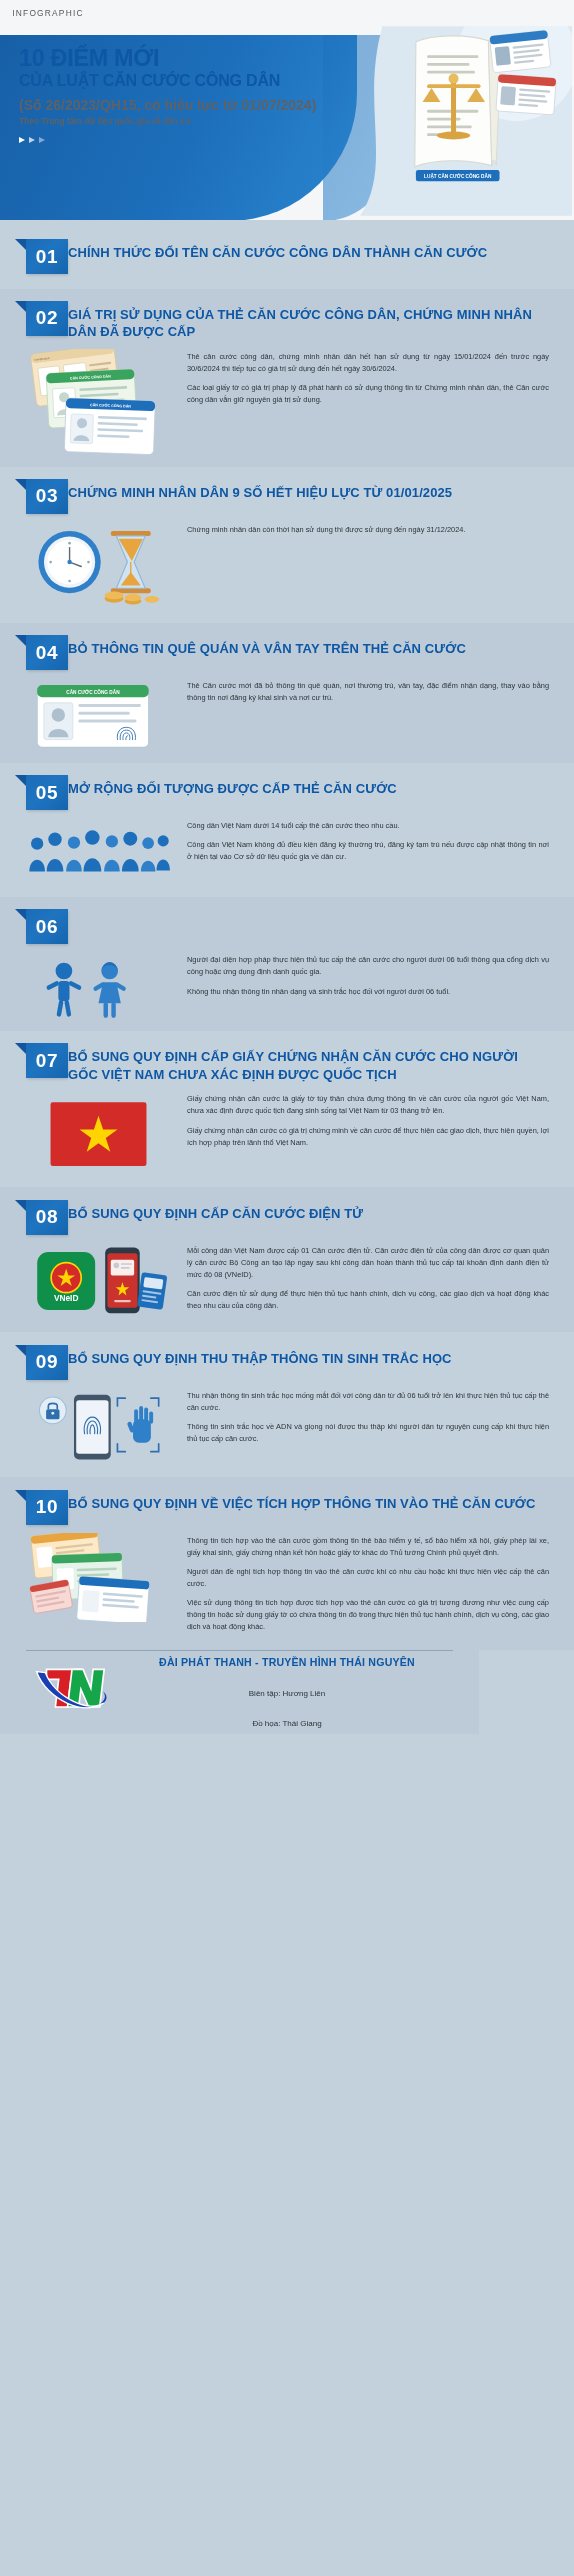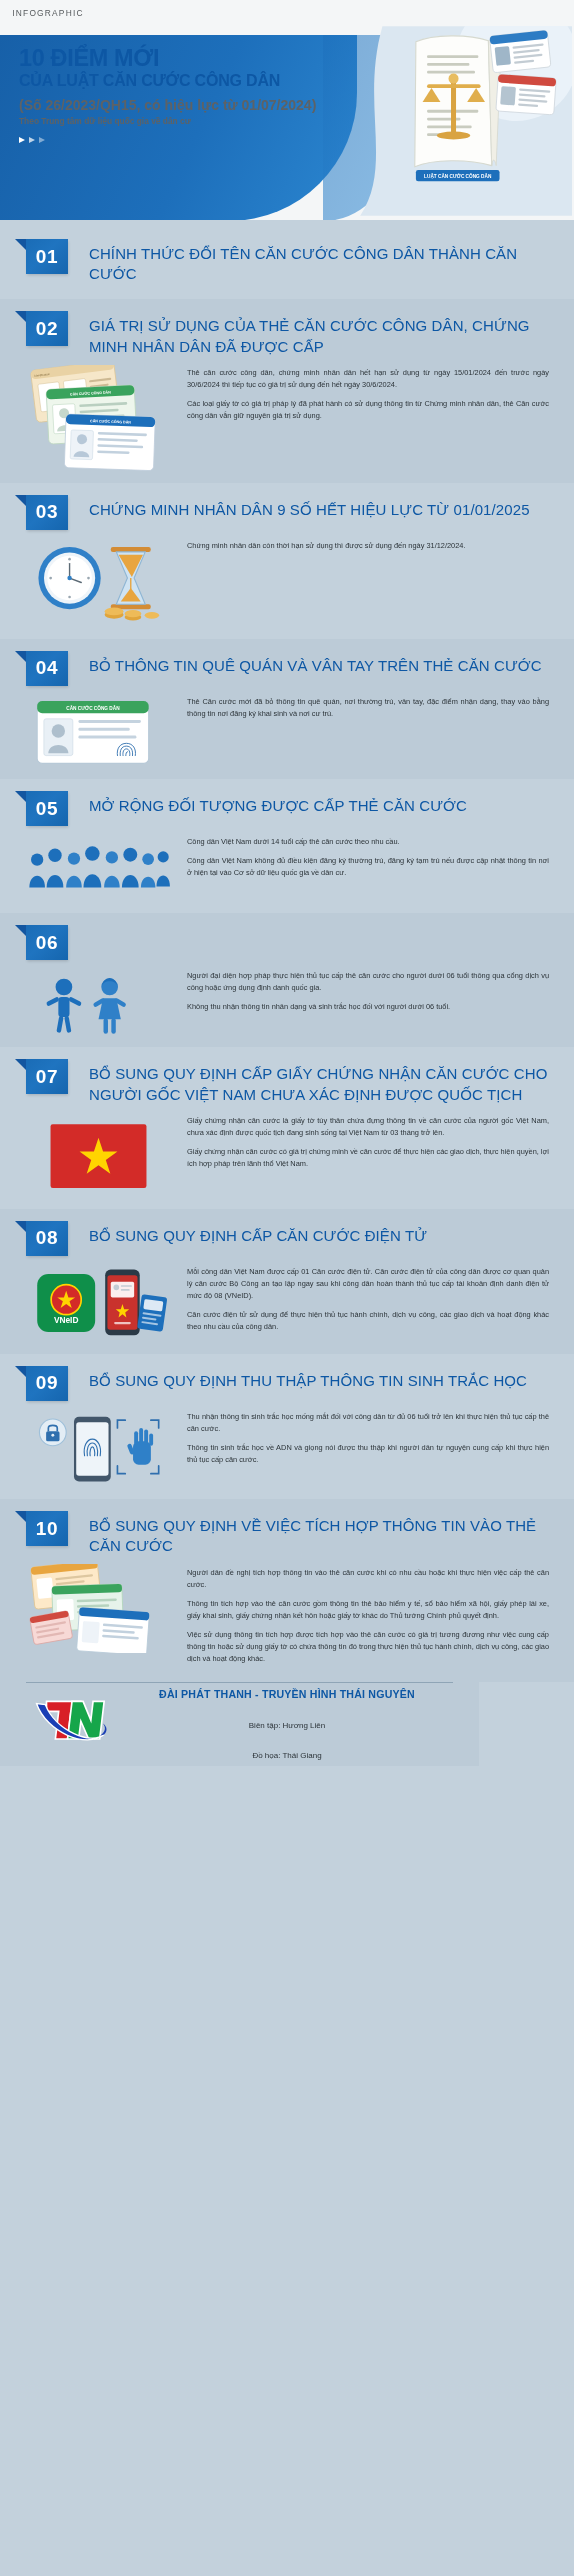--- a/index.html
+++ b/index.html
@@ -111,21 +111,20 @@
     width: 575px;
     padding: 0 0 0 0;
   }
   .sec-inner {
     position: relative;
     padding: 12.3px 26px 10px 26px;
   }
   .sec-head {
     display: flex;
     align-items: flex-start;
-    gap: 10px;
   }
   .badge {
     position: relative;
     flex: 0 0 auto;
     width: 42px; height: 35px;
     background: linear-gradient(135deg, #1a6cb6 0%, #1f74c0 45%, #1565ae 100%);
     color: #fff;
     font-size: 19px;
     font-weight: 700;
     display: flex;
@@ -139,27 +138,26 @@
     position: absolute;
     left: -11px; top: 0;
     width: 0; height: 0;
     border-right: 11px solid #1356a0;
     border-top: 0 solid transparent;
     border-bottom: 11px solid transparent;
   }
   .sec-title {
     flex: 1 1 auto;
     padding-top: 5px;
-    font-size: 15px;
-    font-weight: 400;
+    font-size: 13px;
+    font-weight: 700;
     color: #0d57a4;
     line-height: 1.35;
     letter-spacing: 0.1px;
     text-transform: uppercase;
-    margin-left: 11px;
   }
   .sec-body {
     margin-top: 7.8px;
     display: flex;
     gap: 10px;
     align-items: flex-start;
   }
   .sec-art {
     flex: 0 0 auto;
     width: 151px;
@@ -716,22 +714,22 @@
               <rect x="0" y="0" width="70" height="11" rx="5" fill="#d04a3f"></rect>
               <g fill="#e2b8b4">
                 <rect x="7" y="18" width="56" height="4" rx="2"></rect>
                 <rect x="7" y="27" width="42" height="4" rx="2"></rect>
                 <rect x="7" y="36" width="50" height="4" rx="2"></rect>
               </g>
             </g>
           </svg>
         </div>
         <div class="sec-paras">
+          <p class="para">Thông tin tích hợp vào thẻ căn cước gồm thông tin thẻ bảo hiểm y tế, sổ bảo hiểm xã hội, giấy phép lái xe, giấy khai sinh, giấy chứng nhận kết hôn hoặc giấy tờ khác do Thủ tướng Chính phủ quyết định.</p>
           <p class="para">Người dân đề nghị tích hợp thông tin vào thẻ căn cước khi có nhu cầu hoặc khi thực hiện việc cấp thẻ căn cước.</p>
-          <p class="para">Thông tin tích hợp vào thẻ căn cước gồm thông tin thẻ bảo hiểm y tế, sổ bảo hiểm xã hội, giấy phép lái xe, giấy khai sinh, giấy chứng nhận kết hôn hoặc giấy tờ khác do Thủ tướng Chính phủ quyết định.</p>
           <p class="para">Việc sử dụng thông tin tích hợp được tích hợp vào thẻ căn cước có giá trị tương đương như việc cung cấp thông tin hoặc sử dụng giấy tờ có chứa thông tin đó trong thực hiện thủ tục hành chính, dịch vụ công, các giao dịch và hoạt động khác.</p>
         </div>
       </div>
     </div>
   </div>
 
   <div class="footer">
     <div class="tv-logo">
       <svg width="78" height="51" viewBox="0 0 140 92">
 

